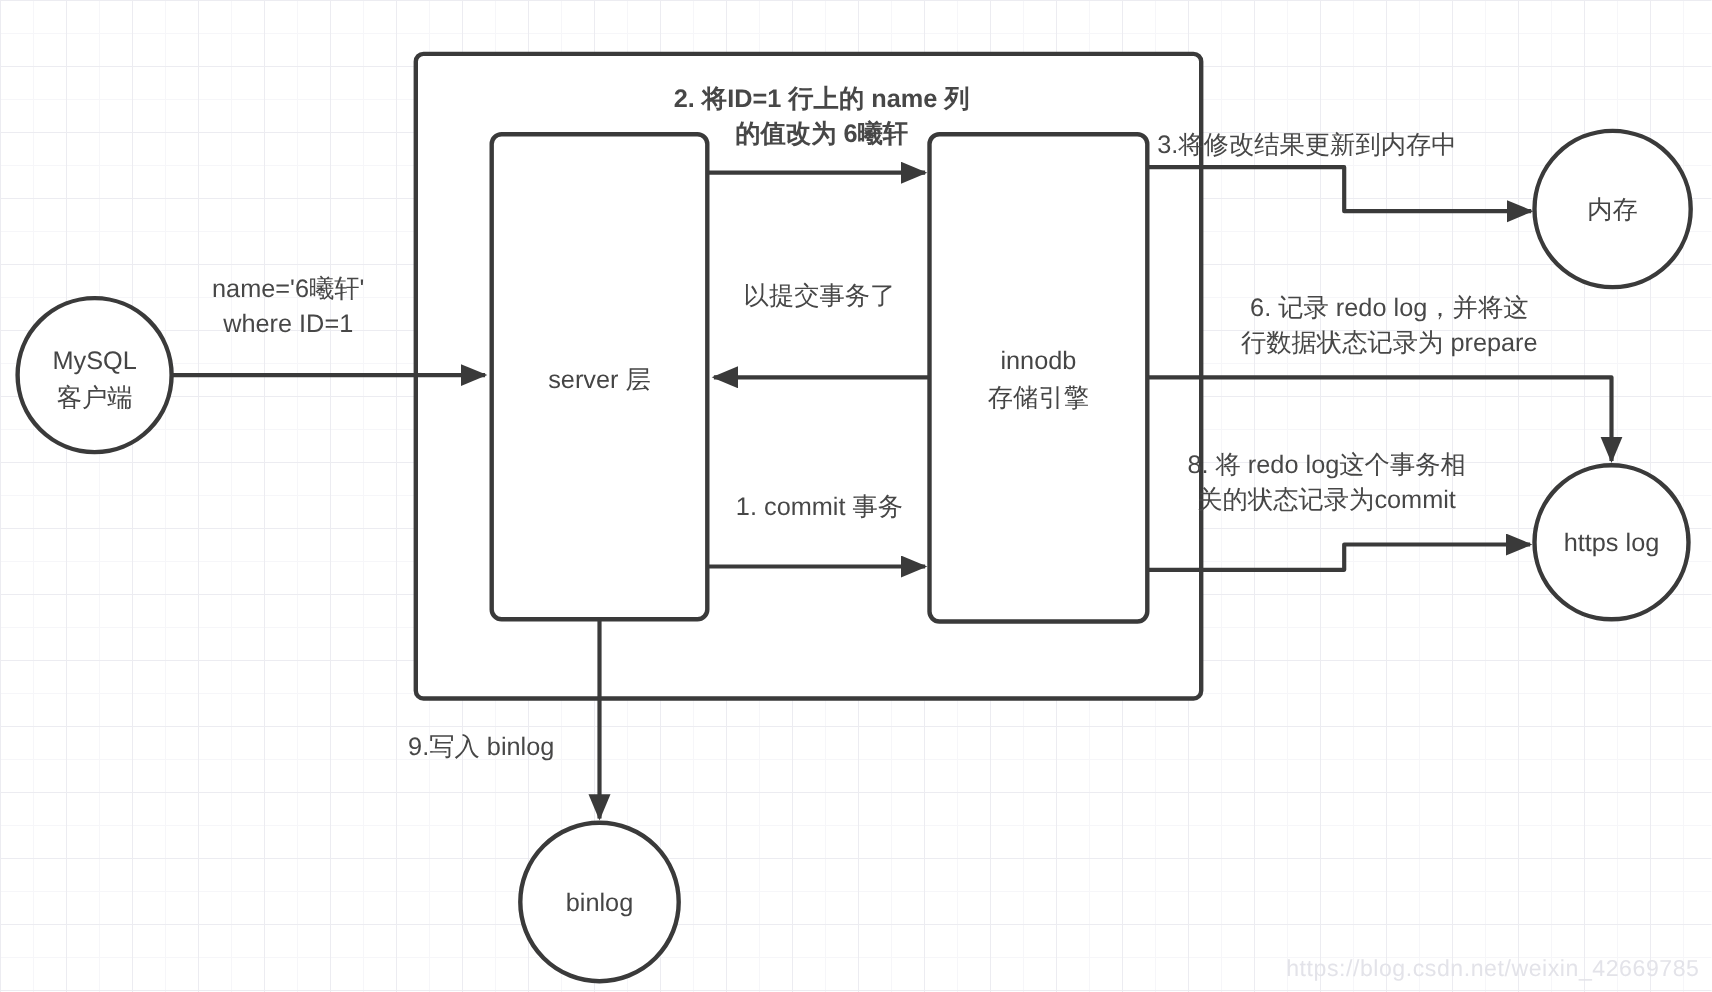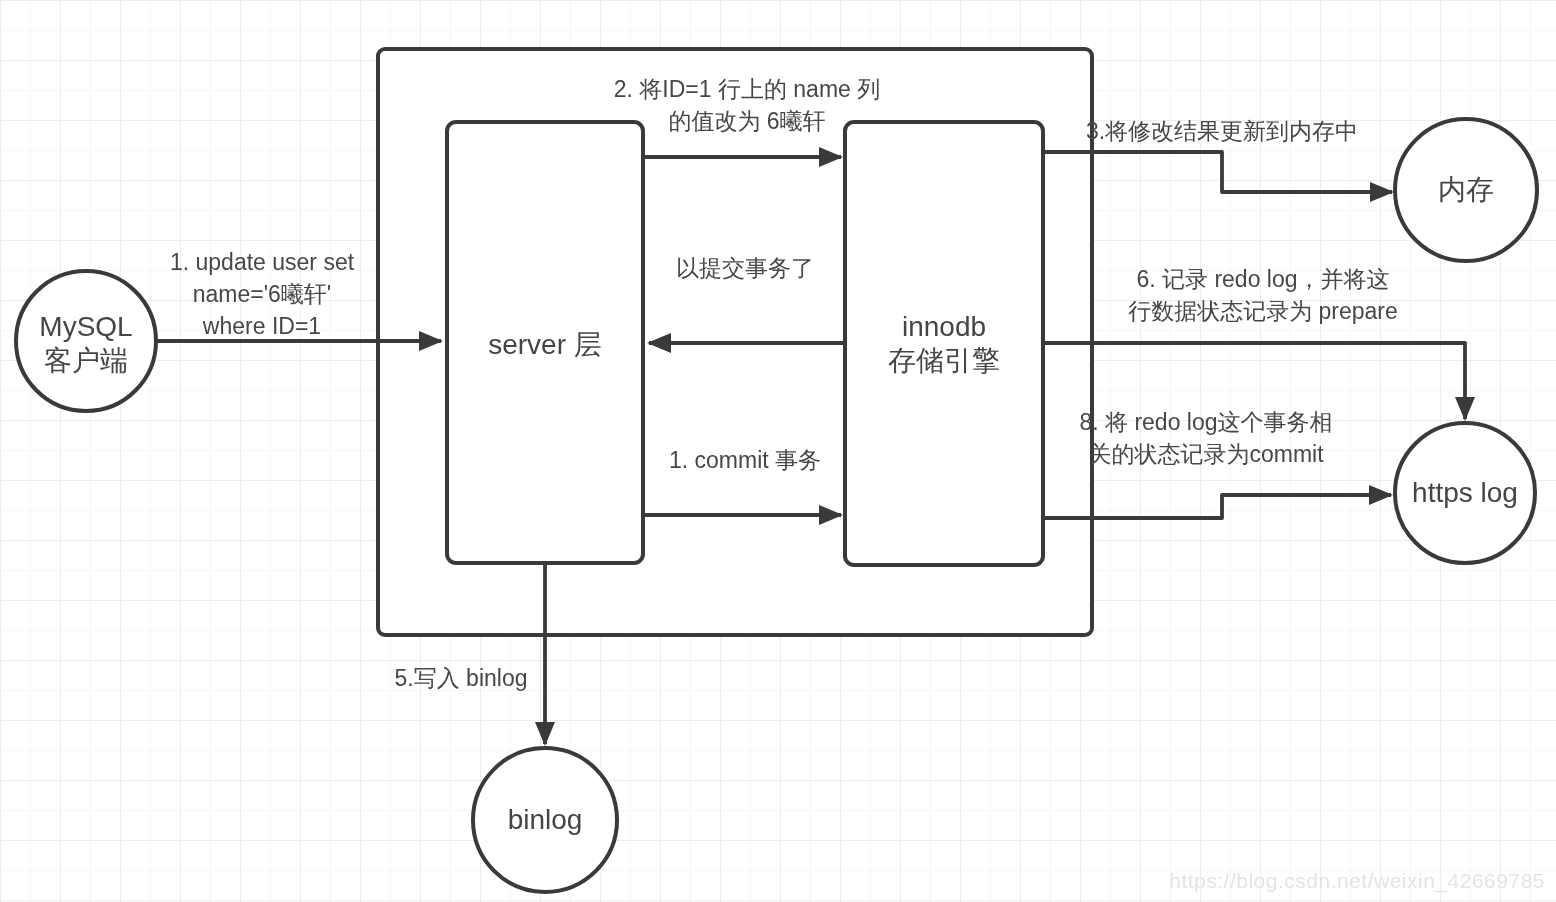--- a/index.html
+++ b/index.html
@@ -39,25 +39,25 @@
     stroke-linejoin: round;
   }
   .label {
     position: absolute;
     color: #474747;
     font-size: 23px;
     line-height: 32px;
     text-align: center;
     white-space: nowrap;
   }
-  .label.left-align { text-align: center; }
+  .label.left-align { text-align: left; }
   .node-label {
     position: absolute;
     color: #454545;
-    font-size: 28px;
+    font-size: 23px;
     line-height: 34px;
     text-align: center;
     white-space: nowrap;
   }
   .watermark {
     position: absolute;
     right: 11px;
     top: 869px;
     font-size: 21px;
     color: #e3e3e9;
@@ -115,45 +115,44 @@
 
   <div class="node-label" style="left:1390px; top:476px; width:150px;">
     <div>https log</div>
   </div>
 
   <div class="node-label" style="left:473px; top:803px; width:144px;">
     <div>binlog</div>
   </div>
 
   <div class="label" style="left:147px; top:246px; width:230px;">
-    <div>1. update user set</div>
     <div>name='6曦轩'</div>
     <div>where ID=1</div>
   </div>
 
-  <div class="label" style="left:557px; top:73px; width:380px;">
+  <div class="label" style="left:557px; top:73px; width:380px;font-weight:bold;">
     <div>2. 将ID=1 行上的 name 列</div>
     <div>的值改为 6曦轩</div>
   </div>
 
   <div class="label left-align" style="left:1052px; top:115px; width:340px;">
     <div>3.将修改结果更新到内存中</div>
   </div>
 
   <div class="label" style="left:1078px; top:263px; width:370px;">
     <div>6. 记录 redo log，并将这</div>
     <div>行数据状态记录为 prepare</div>
   </div>
 
   <div class="label" style="left:640px; top:252px; width:210px;">
     <div>以提交事务了</div>
   </div>
 
   <div class="label left-align" style="left:371px; top:662px; width:180px;">
-    <div>5.写入 binlog</div>
+    <div>9.写入 binlog</div>
   </div>
 
   <div class="label" style="left:637px; top:444px; width:216px;">
     <div>1. commit 事务</div>
   </div>
 
   <div class="label" style="left:1050px; top:406px; width:312px;">
     <div>8. 将 redo log这个事务相</div>
     <div>关的状态记录为commit</div>
   </div>

